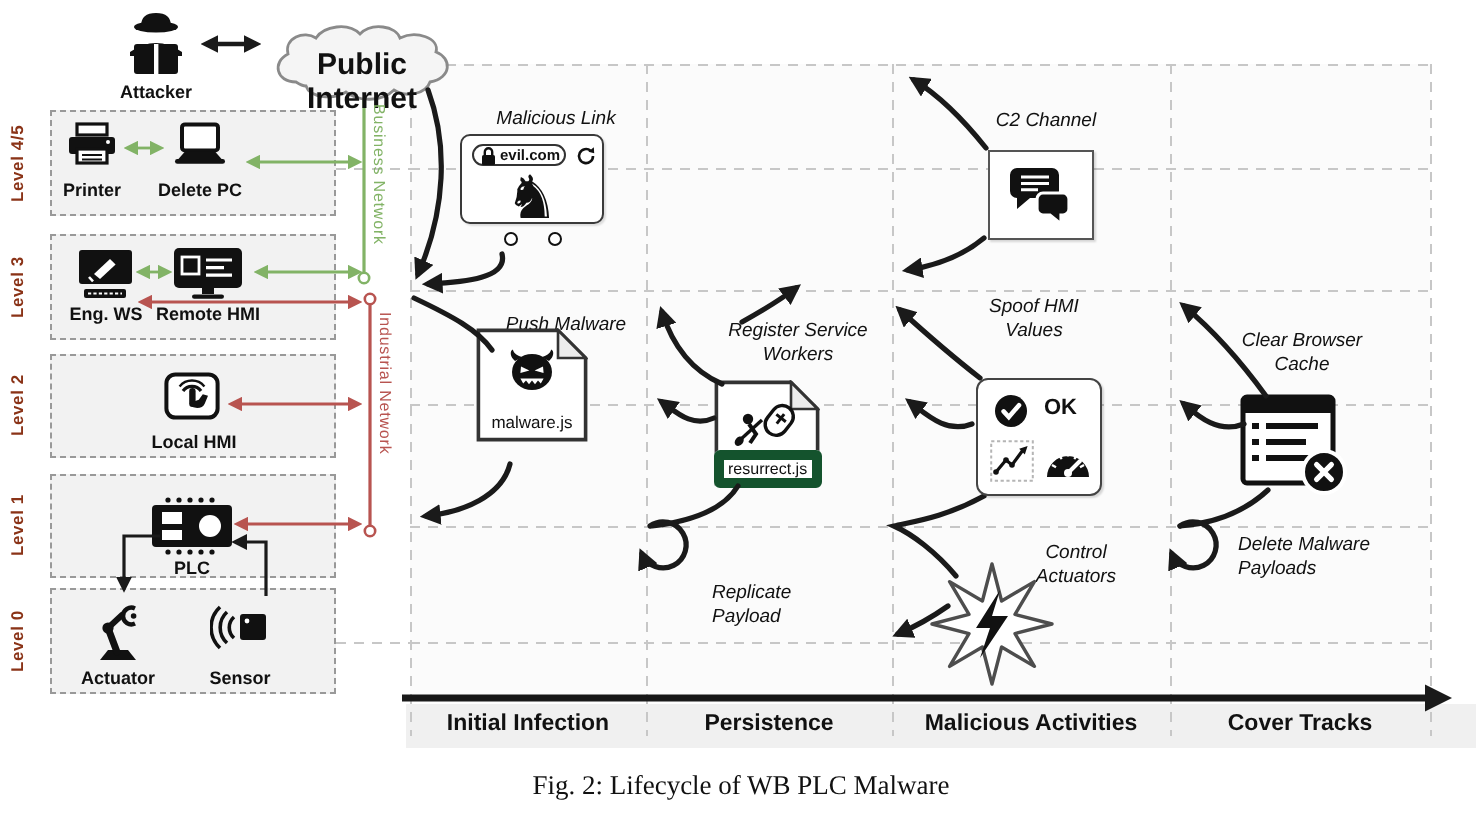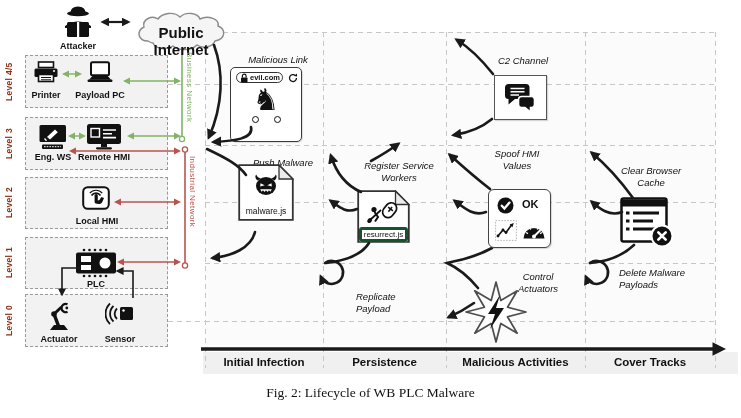--- a/index.html
+++ b/index.html
@@ -8,31 +8,31 @@
   svg.layer{position:absolute;left:0;top:0;pointer-events:none;}
   .abs{position:absolute;}
   .dev-lbl{position:absolute;font-weight:bold;font-size:9px;text-align:center;line-height:10px;color:#111;}
   .step-lbl{position:absolute;font-style:italic;font-size:9.5px;line-height:11.5px;text-align:center;color:#111;}
   .step-lbl.left{text-align:left;}
   .level-box{position:absolute;left:25px;width:143px;background:#f2f2f2;border:1.3px dashed #999;box-sizing:border-box;}
   .level-lbl{position:absolute;left:2px;width:13px;display:flex;align-items:center;justify-content:center;
              writing-mode:vertical-rl;transform:rotate(180deg);font-weight:bold;font-size:8.5px;color:#8a3317;letter-spacing:.3px;}
   .vnet{position:absolute;writing-mode:vertical-rl;font-size:8px;letter-spacing:.4px;display:flex;align-items:center;}
   .cloud-lbl{position:absolute;left:0;right:0;top:14px;text-align:center;font-weight:bold;font-size:15px;}
-  .browser{position:absolute;left:230px;top:67px;width:72px;height:75px;background:#fff;border:1.5px solid #3a3a3a;
+  .browser{position:absolute;left:230px;top:67px;width:72px;height:45px;background:#fff;border:1.5px solid #3a3a3a;
            border-radius:5px;box-sizing:border-box;box-shadow:1px 1px 1px rgba(0,0,0,.12);}
   .addr{position:absolute;left:5px;top:4px;width:47px;height:11px;border:1.2px solid #333;border-radius:7px;
         display:flex;align-items:center;gap:2px;padding-left:3px;box-sizing:border-box;}
   .addr span{font-size:7.5px;font-weight:bold;line-height:8px;}
   .horse{position:absolute;left:0;width:100%;top:15px;text-align:center;font-family:"DejaVu Sans",sans-serif;
          font-size:30px;line-height:34px;color:#111;}
   .wheel{position:absolute;width:7px;height:7px;border:1.5px solid #111;border-radius:50%;background:#fff;box-sizing:border-box;top:48px;}
   .file{position:absolute;}
   .fname{position:absolute;left:0;width:100%;text-align:center;font-size:8.5px;color:#111;}
-  .fname .pill{border:3px solid #14532d;border-radius:3px;padding:0 2px;font-size:8px;background:#fff;margin-top:17px;}
+  .fname .pill{border:5px solid #14532d;border-radius:3px;padding:0 2px;font-size:8px;background:#fff;margin-top:17px;}
   .iconbox{position:absolute;background:#fff;border:1.5px solid #555;box-sizing:border-box;box-shadow:1px 1px 1px rgba(0,0,0,.15);text-align:right;}
   .ok-txt{position:absolute;left:33px;top:8px;font-weight:bold;font-size:11px;}
   .phase-lbl{position:absolute;top:353px;height:18px;display:flex;align-items:center;justify-content:center;
              font-weight:bold;font-size:11.5px;}
   .caption{position:absolute;left:0;top:385px;width:741px;text-align:center;
            font-family:"Liberation Serif",serif;font-size:13.5px;color:#111;}
 </style>
 </head>
 <body>
 
@@ -97,21 +97,21 @@
     </svg>
   </div>
   <div class="dev-lbl" style="left:26px;top:90px;width:40px;">Printer</div>
   <div class="abs" style="left:86px;top:61px;">
     <svg width="28" height="22" viewBox="0 0 28 22">
       <rect x="5" y="1.2" width="18" height="13" rx="1.5" fill="#fff" stroke="#111" stroke-width="2"></rect>
       <path d="M3,18.8 h22 l-3.5,-4 h-15 Z" fill="#111"></path>
       <rect x="1.5" y="18.5" width="25" height="2.4" rx="1.2" fill="#111"></rect>
     </svg>
   </div>
-  <div class="dev-lbl" style="left:75px;top:90px;width:50px;">Payload PC</div>
+  <div class="dev-lbl" style="left:75px;top:90px;width:50px;">Delete PC</div>
 
   <div class="abs" style="left:38px;top:124px;">
     <svg width="30" height="26" viewBox="0 0 30 26">
       <rect x="1.5" y="1" width="26.5" height="17" rx="1.5" fill="#111"></rect>
       <path d="M9,13 L17,5.5 l2.8,2.8 L12,15.5 Z" fill="#fff"></path>
       <path d="M6.5,14.5 l2,2.2" stroke="#fff" stroke-width="1.3"></path>
       <rect x="4" y="20.5" width="21" height="4.5" rx="1" fill="#111"></rect>
       <path d="M6,22.7 h17" stroke="#fff" stroke-width="1" stroke-dasharray="1.6 1.1"></path>
     </svg>
   </div>

